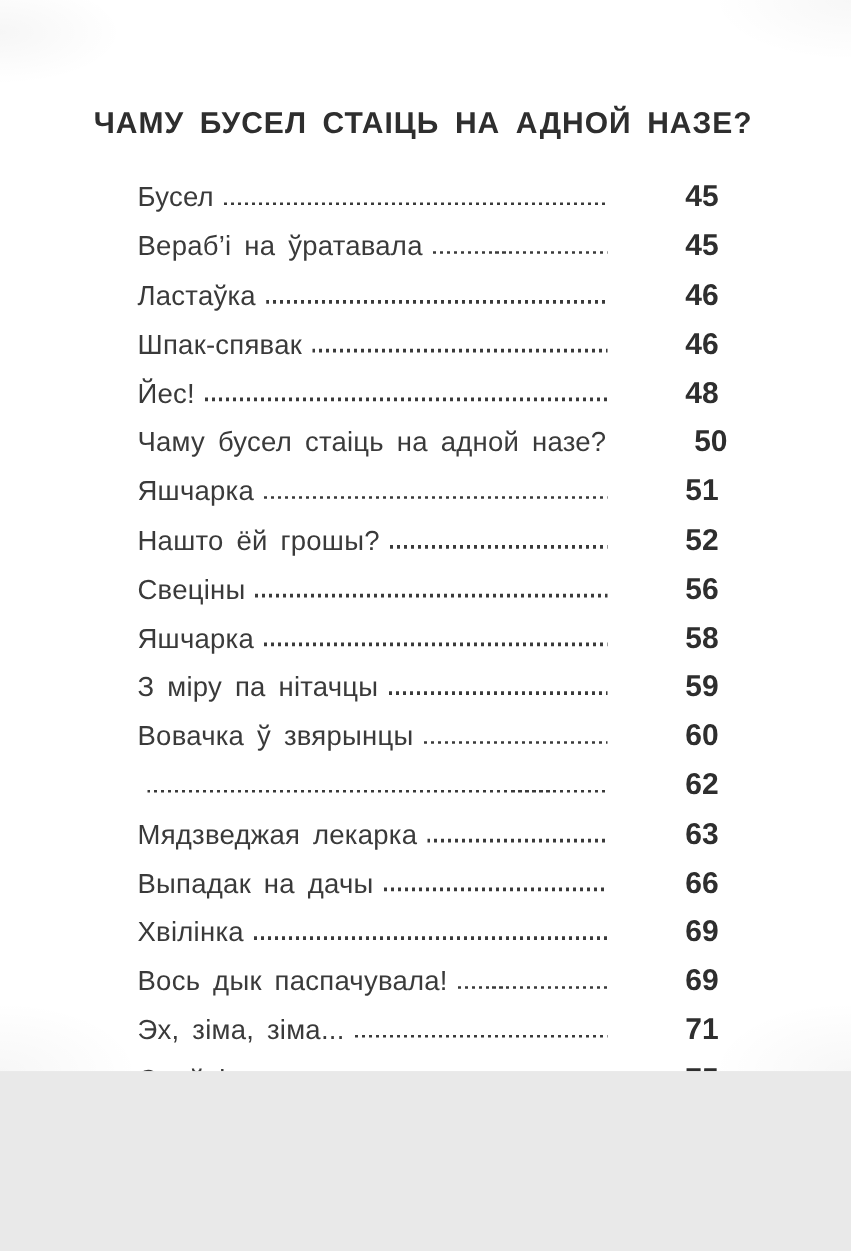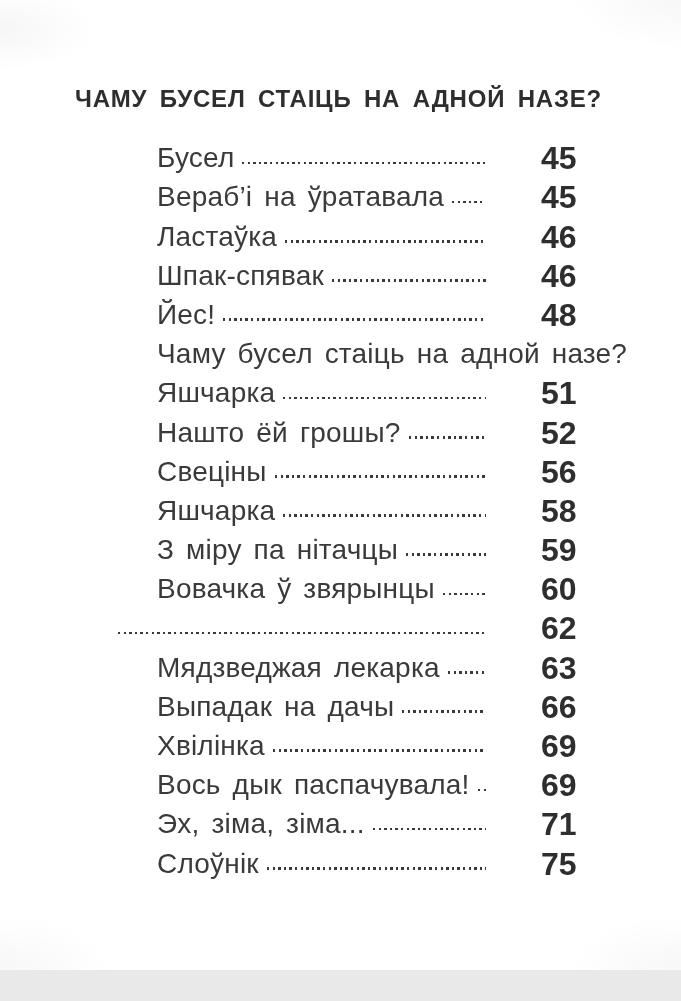--- a/index.html
+++ b/index.html
@@ -3,21 +3,21 @@
 <meta charset="utf-8">
 <style>
   html, body {
     margin: 0;
     padding: 0;
     background: #e9e9e9;
   }
   .page {
     position: relative;
     width: 681px;
-    height: 970px;
+    height: 857px;
     margin: 0 auto;
     background: #ffffff;
     font-family: "Liberation Sans", "DejaVu Sans", sans-serif;
     color: var(--text-color, #373737);
     overflow: hidden;
   }
   
   .page::before {
     content: "";
     position: absolute;
@@ -48,39 +48,39 @@
     top: 134px;
     width: 465px;
   }
   .toc-row {
     display: flex;
     align-items: flex-end;
     height: 39.2px;
   }
   .toc-row .title {
     flex: 0 0 auto;
-    font-size: 28px;
+    font-size: 22px;
     line-height: 30px;
     letter-spacing: 0.2px;
     word-spacing: 4px;
     white-space: nowrap;
-    margin-left: 47px;
   }
   .toc-row .dots {
     flex: 1 1 auto;
     height: 2.6px;
     margin: 0 7px 9px 8px;
     background: repeating-linear-gradient(90deg,
       var(--text-color, #3a3a3a) 0 2.4px,
       transparent 2.4px 5.6px);
   }
   .toc-row .page-num {
     flex: 0 0 auto;
     width: 34px;
-    font-size: 32px;
+    text-align: right;
+    font-size: 24px;
     line-height: 30px;
     font-weight: 700;
     color: var(--heading-color, #2e2e2e);
     margin-left: 48px;
   }
 </style>
 </head>
 <body>
 
 <div class="page" style="--text-color: #3a3a3a; --heading-color: #2e2e2e; background: rgb(255, 255, 255);">

